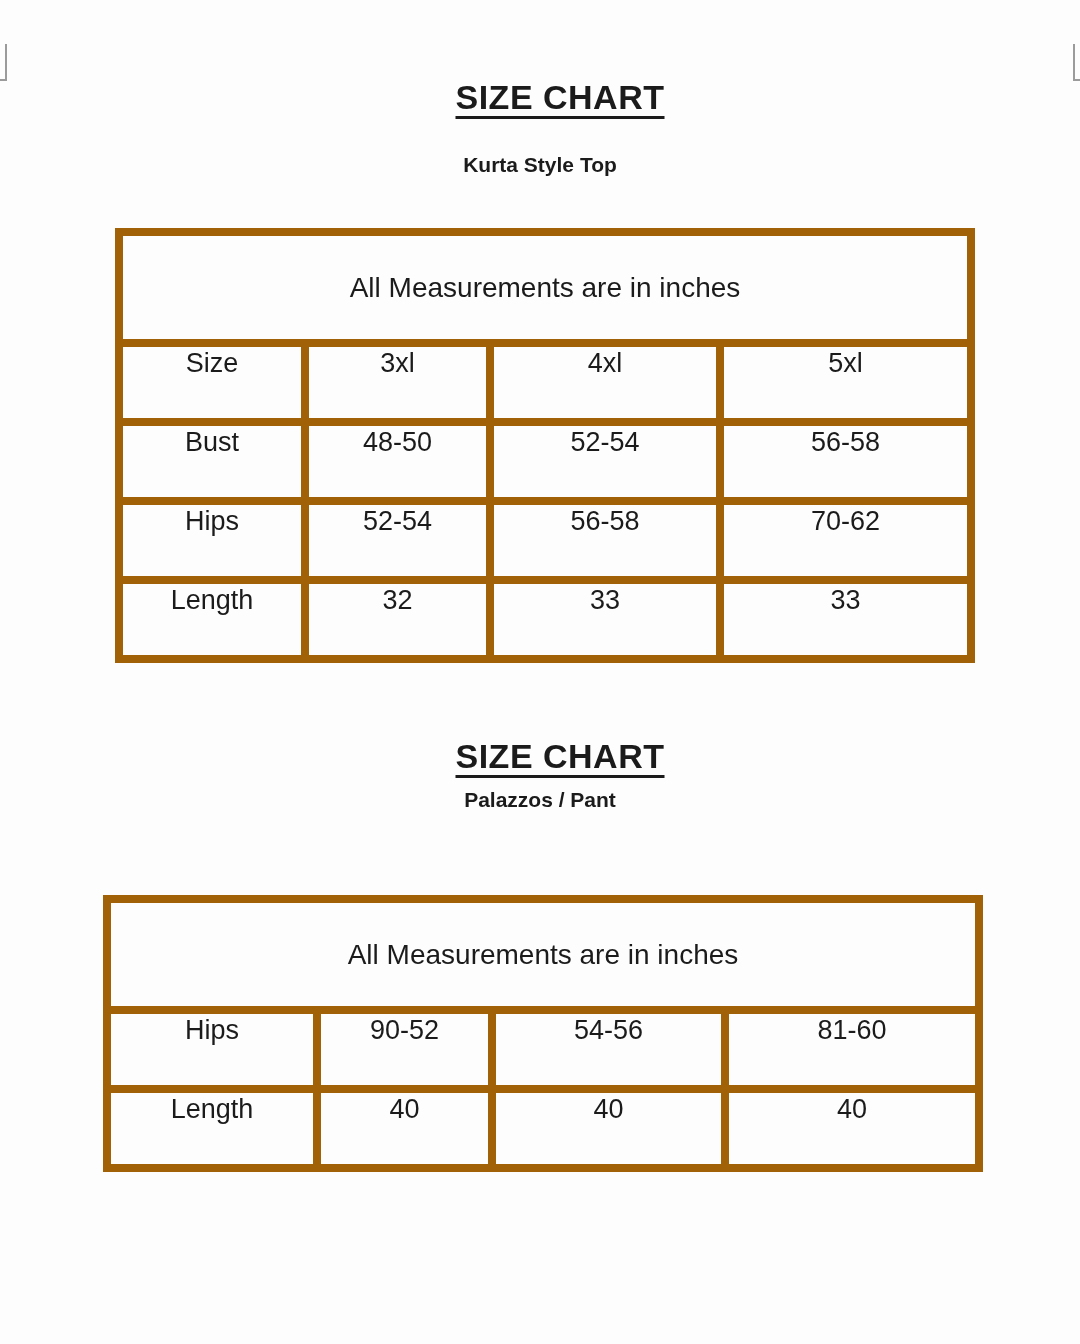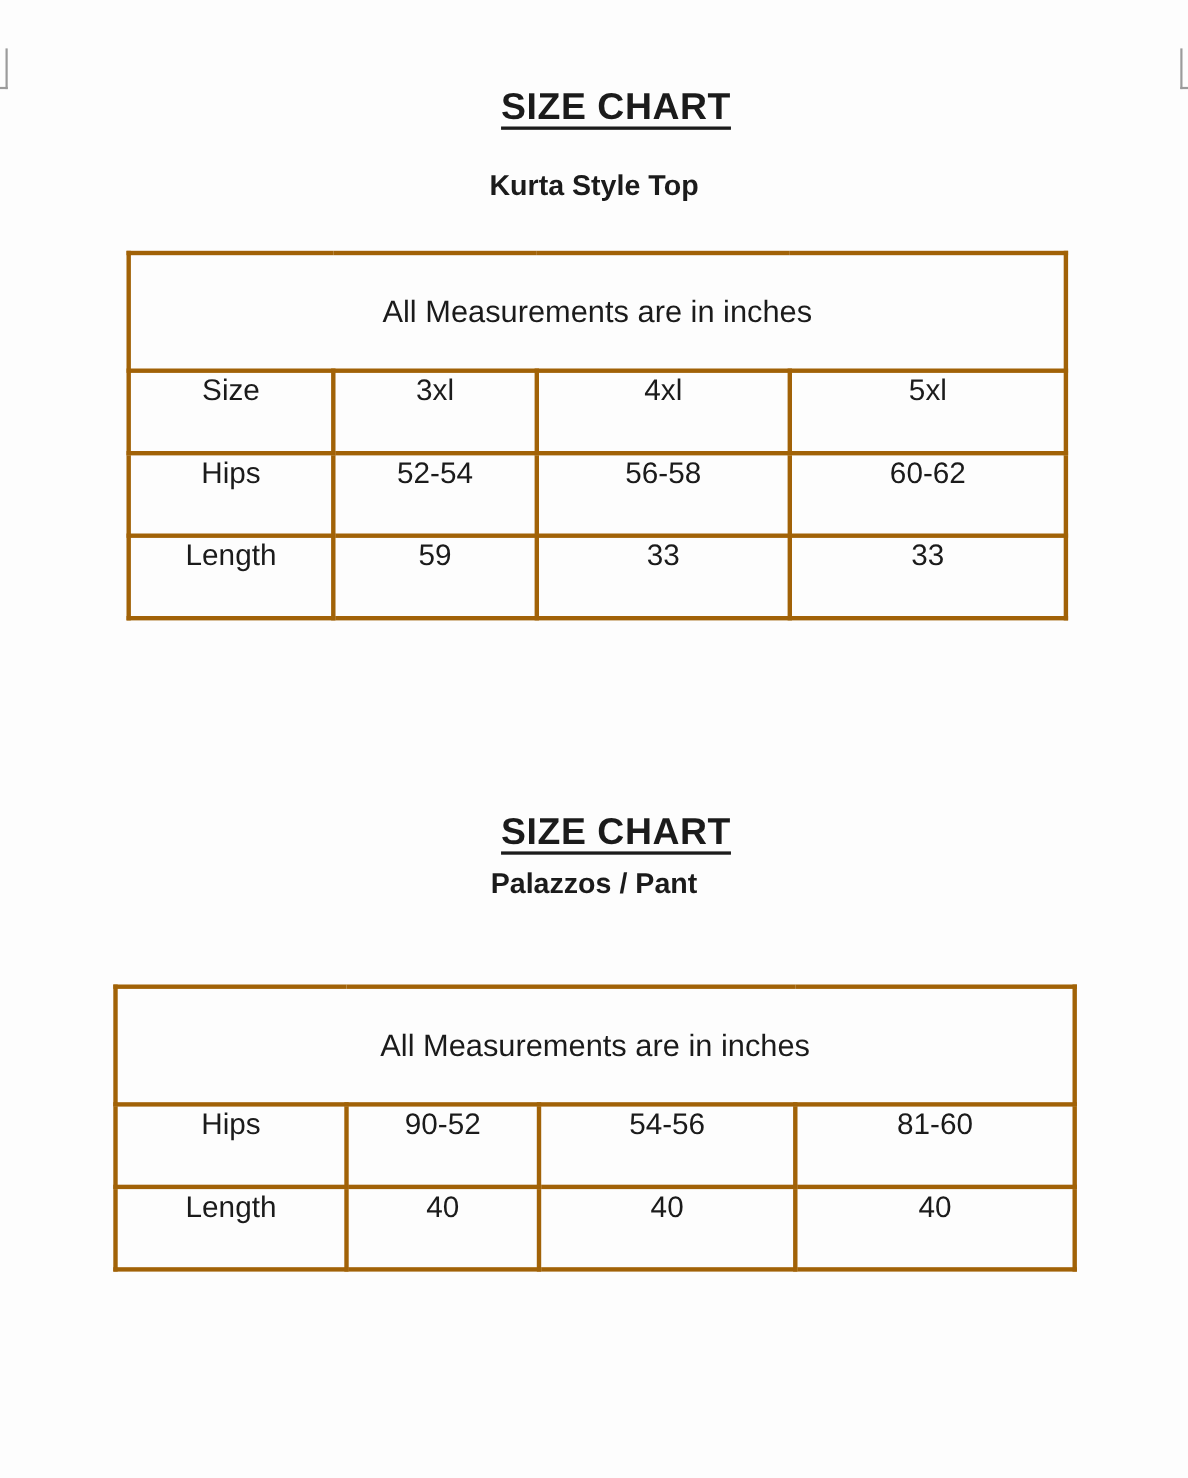--- a/index.html
+++ b/index.html
@@ -32,38 +32,38 @@
   .chart-heading {
     font-size: 34px;
     font-weight: 600;
     letter-spacing: 0.5px;
     text-decoration: underline;
     text-decoration-thickness: 3px;
     text-underline-offset: 7px;
     padding-left: 20px;
   }
   .chart-subtitle {
-    font-size: 26px;
+    font-size: 21px;
     font-weight: 600;
   }
   #heading-1  { top: 78px; }
   #subtitle-1 { top: 153px; }
   #heading-2  { top: 737px; }
   #subtitle-2 { top: 788px; }
 
   table.size-table {
     position: absolute;
     border-collapse: collapse;
     table-layout: fixed;
   }
   #table-1 { left: 115px; top: 228px; width: 852px; }
   #table-2 { left: 103px; top: 895px; width: 872px; }
 
   .size-table td {
-    border: 4px solid #a16207;
+    border: 8px solid #a16207;
     text-align: center;
     font-size: 27px;
     overflow: hidden;
   }
   .size-table td.note-cell {
     height: 101px;
     vertical-align: middle;
     font-size: 28px;
   }
   .size-table tr.data-row td {
@@ -92,28 +92,34 @@
     <tr>
       <td colspan="4" class="note-cell">All Measurements are in inches</td>
     </tr>
     <tr class="data-row">
       <td>Size</td>
       <td>3xl</td>
       <td>4xl</td>
       <td>5xl</td>
     </tr>
     <tr class="data-row">
+      <td>Bust</td>
+      <td>48-50</td>
+      <td>52-54</td>
+      <td>56-58</td>
+    </tr>
+    <tr class="data-row">
       <td>Hips</td>
       <td>52-54</td>
       <td>56-58</td>
-      <td>60-62</td>
+      <td>70-62</td>
     </tr>
     <tr class="data-row">
       <td>Length</td>
-      <td>59</td>
+      <td>32</td>
       <td>33</td>
       <td>33</td>
     </tr>
   </tbody>
 </table>
 
 <div id="heading-2" class="center-text chart-heading">SIZE CHART</div>
 
 <div id="subtitle-2" class="center-text chart-subtitle">Palazzos / Pant</div>
 

